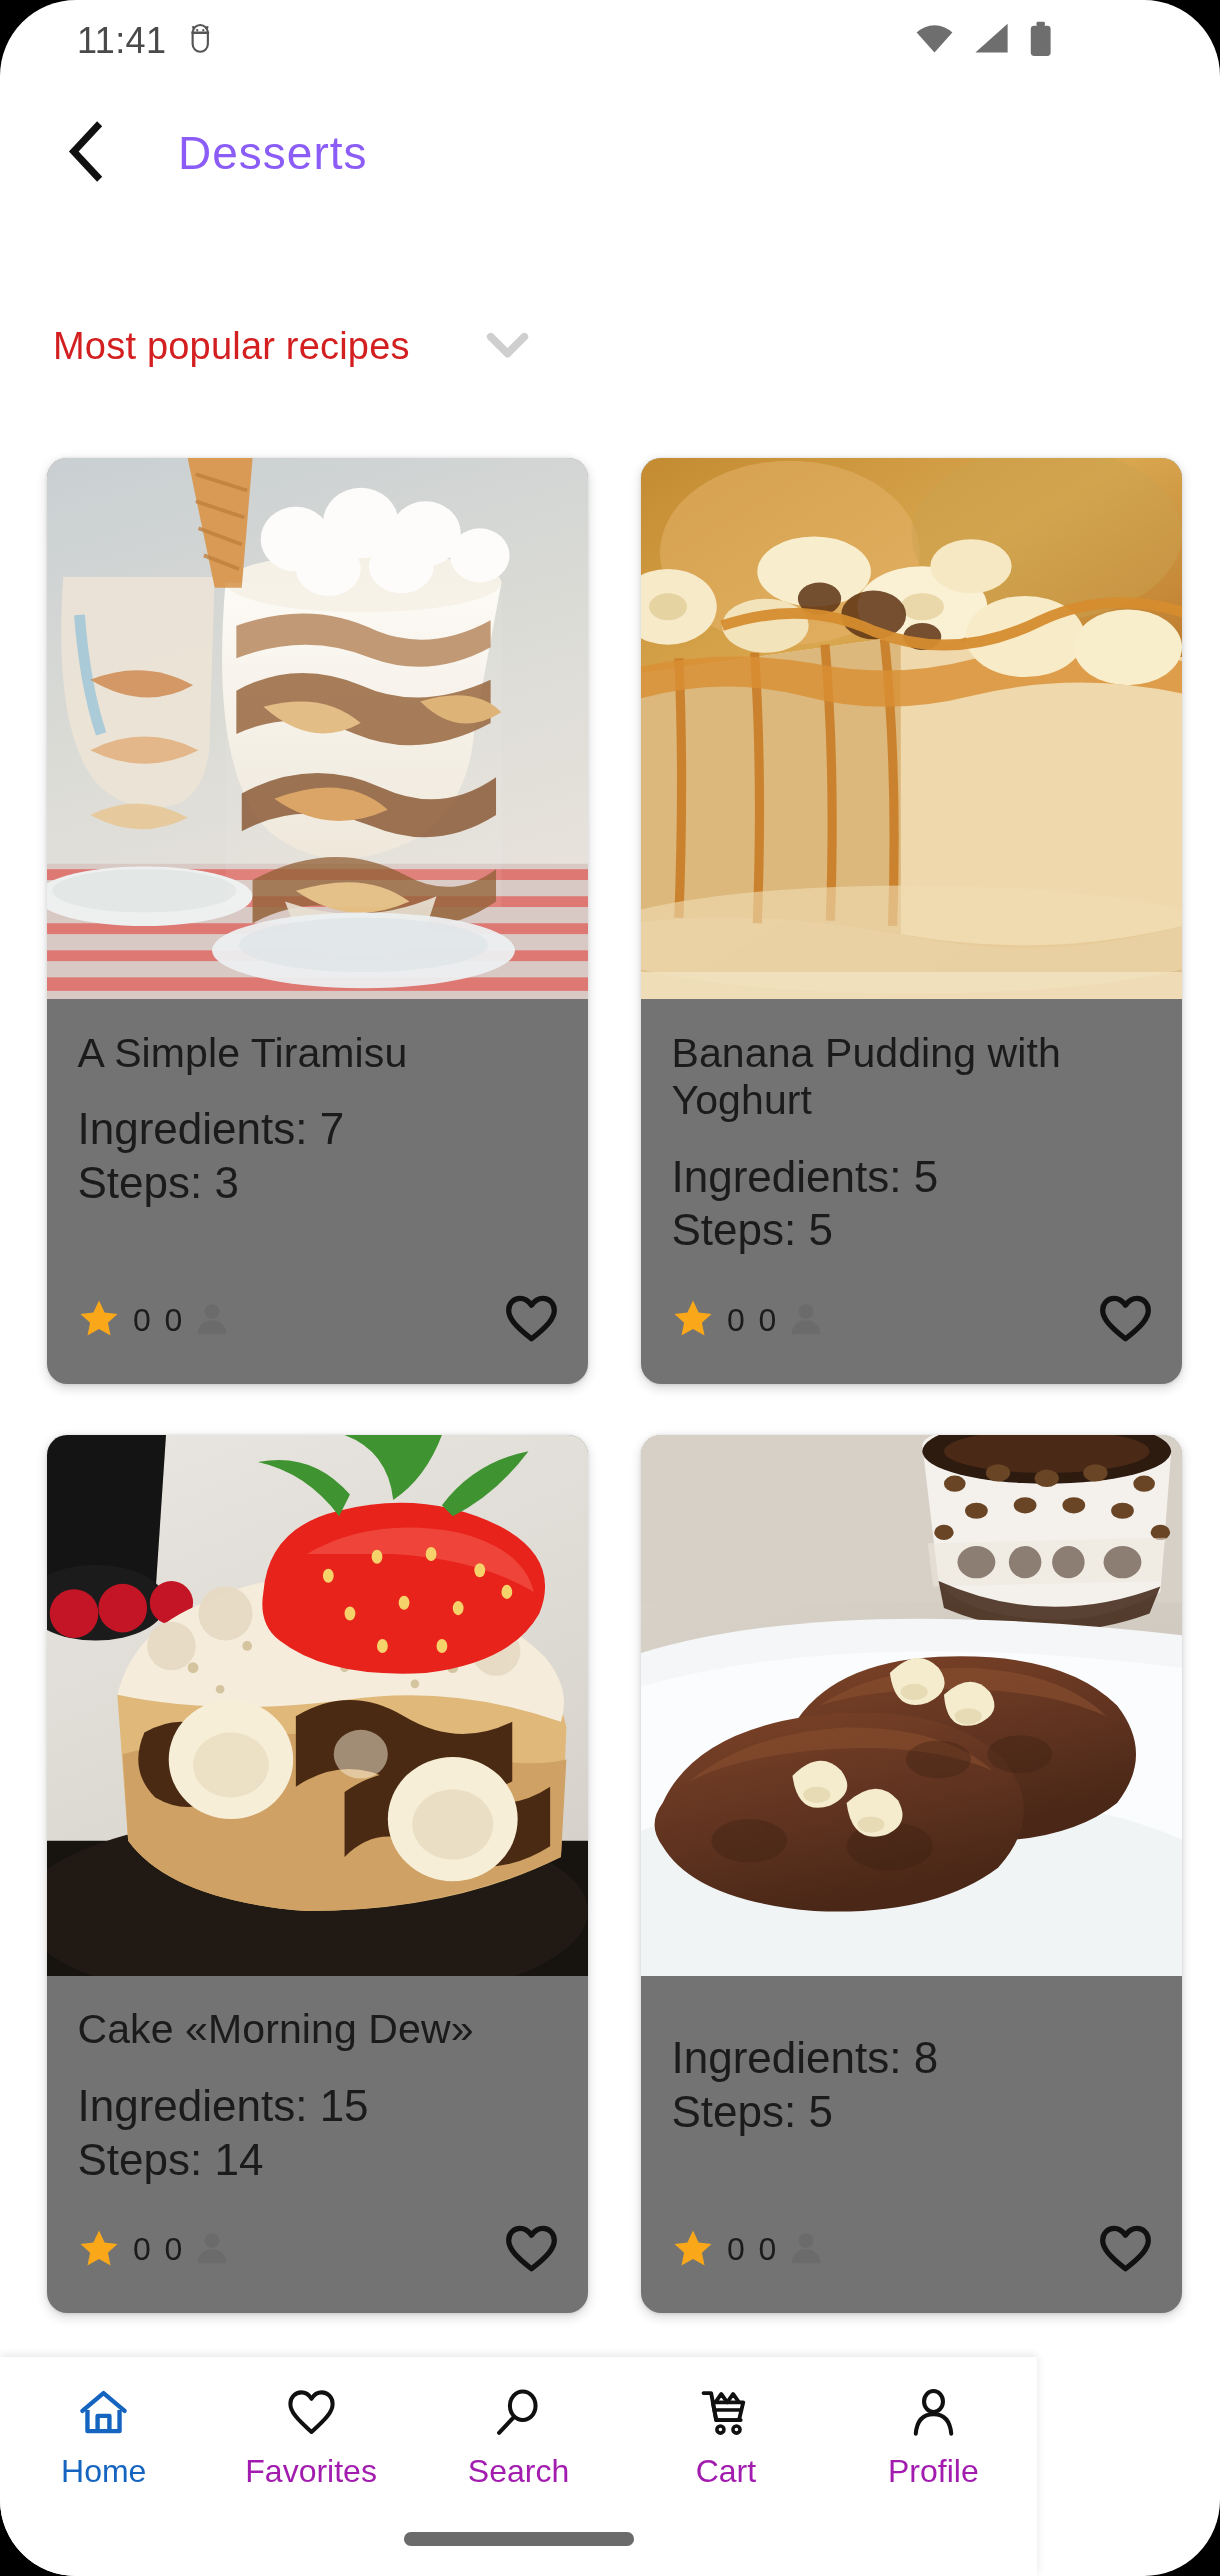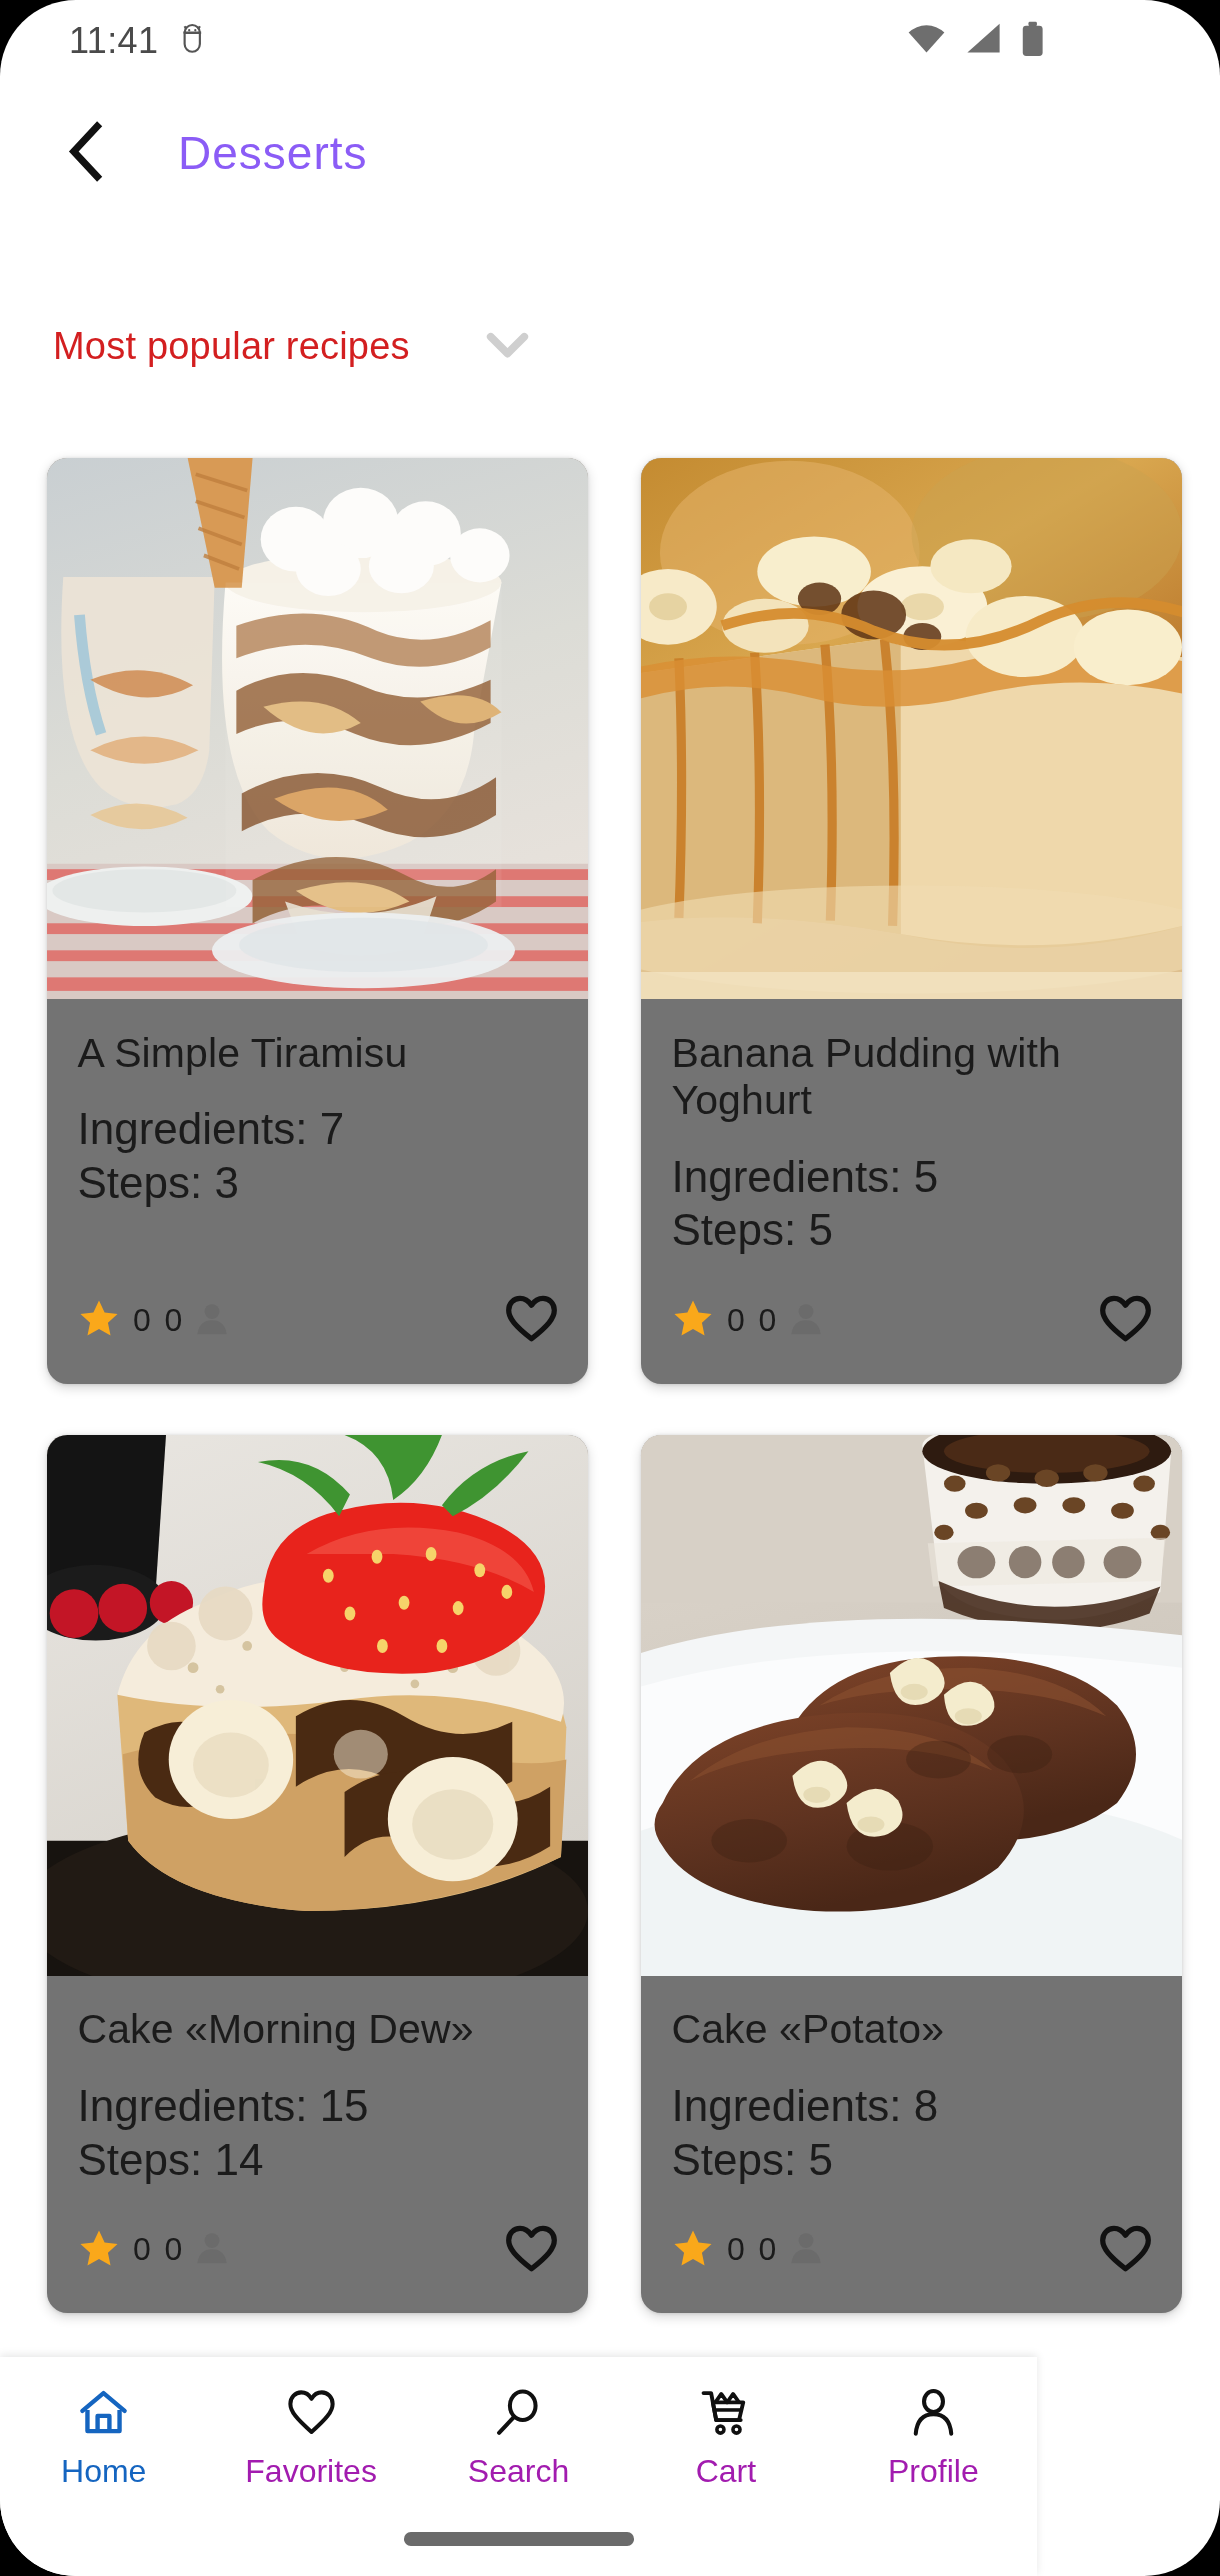--- a/index.html
+++ b/index.html
@@ -12,21 +12,21 @@
   #phone {
     position:relative;
     width:1220px; height:2576px;
     background:#ffffff;
     border-radius:76px;
     overflow:hidden;
   }
 
   
   #status-bar {
-    position:absolute; top:0; left:8px; width:1100px; height:81px;
+    position:absolute; top:0; left:16px; width:1100px; height:81px;
     display:flex; align-items:center; justify-content:space-between;
     padding:0 63px 0 61px;
   }
   .sb-left { display:flex; align-items:center; gap:18.6px; }
   .sb-clock { font-size:36px; color:#4a4a4a; letter-spacing:0.4px; }
   .sb-right { display:flex; align-items:center; gap:17px; }
 
   
   #app-bar {
     position:absolute; top:93px; left:0; width:1220px; height:119px;
@@ -563,21 +563,20 @@
           </g>
           <g fill="#ddd0a6" opacity="0.6">
             <ellipse cx="101" cy="95" rx="5" ry="3"></ellipse>
               <ellipse cx="121" cy="104" rx="5" ry="3"></ellipse>
             <ellipse cx="65" cy="133" rx="5" ry="3"></ellipse>
               <ellipse cx="85" cy="144" rx="5" ry="3"></ellipse>
           </g>
         </svg>
       </div>
       <div class="card-body">
-        <div class="card-title">Cake «Potato»</div>
         <div class="card-meta">
           <div>Ingredients: 8</div>
           <div>Steps: 5</div>
         </div>
       </div>
       <div class="card-footer">
         <div class="rating-group">
           <span>
             <svg width="42" height="41" viewBox="0 0 24 23">
               <path d="M12 1.2 L15.2 8.1 L22.6 8.9 L17.1 13.9 L18.6 21.2 L12 17.5 L5.4 21.2 L6.9 13.9 L1.4 8.9 L8.8 8.1 Z" fill="#FAA81A"></path>

